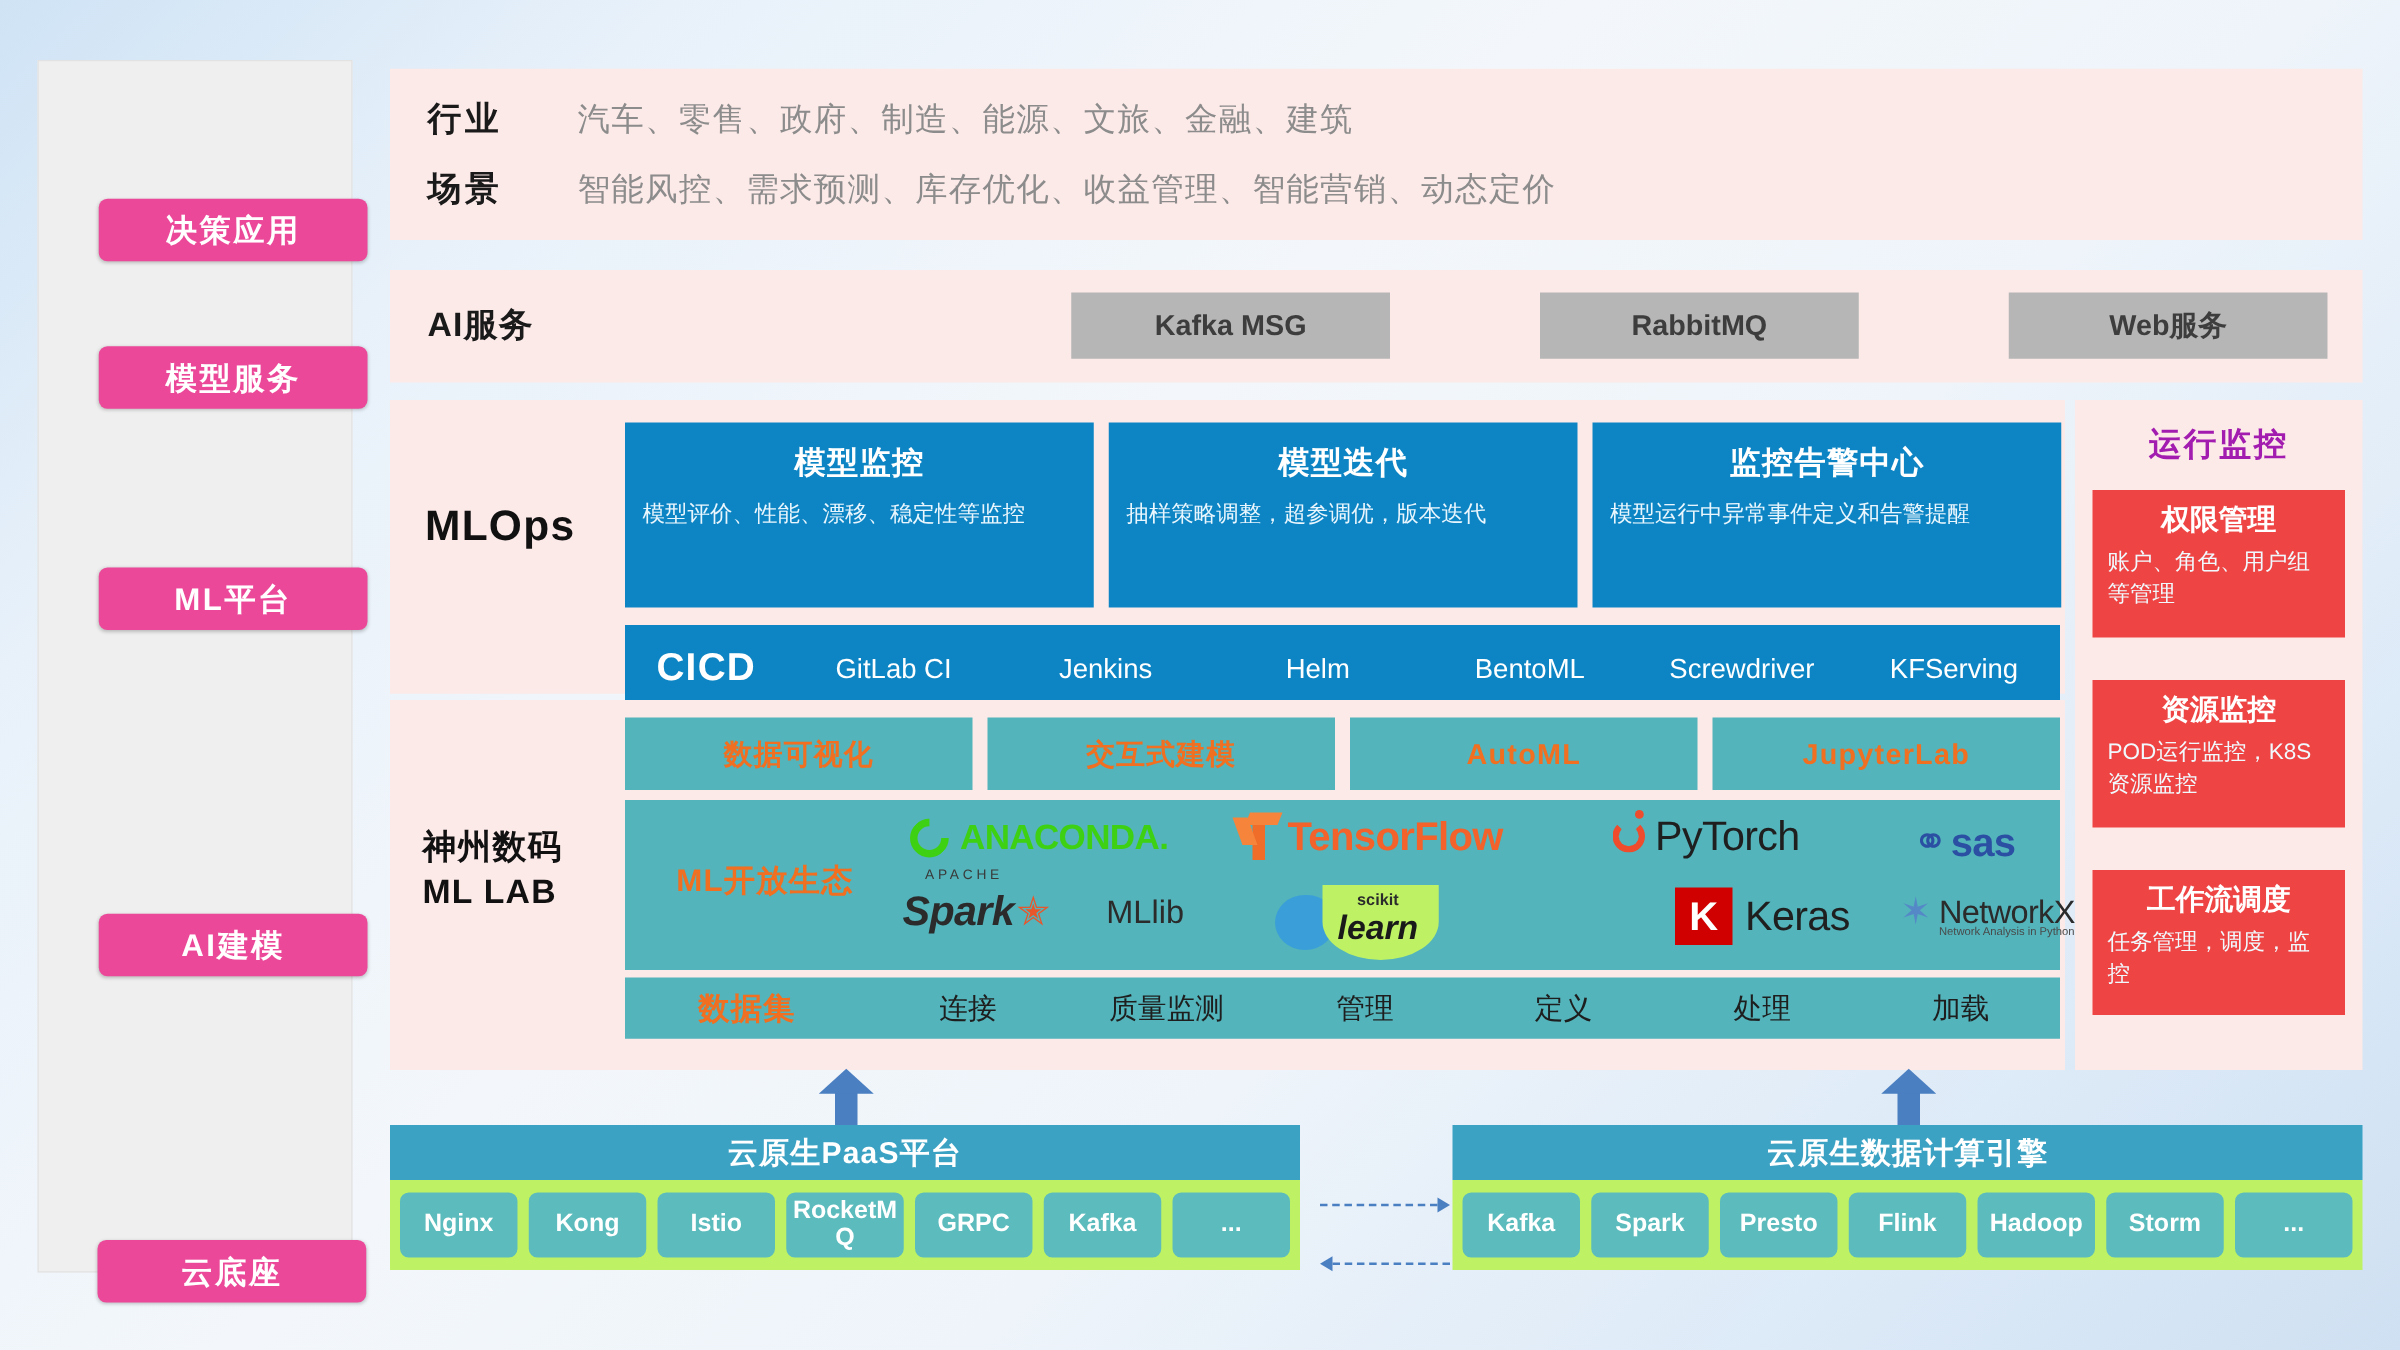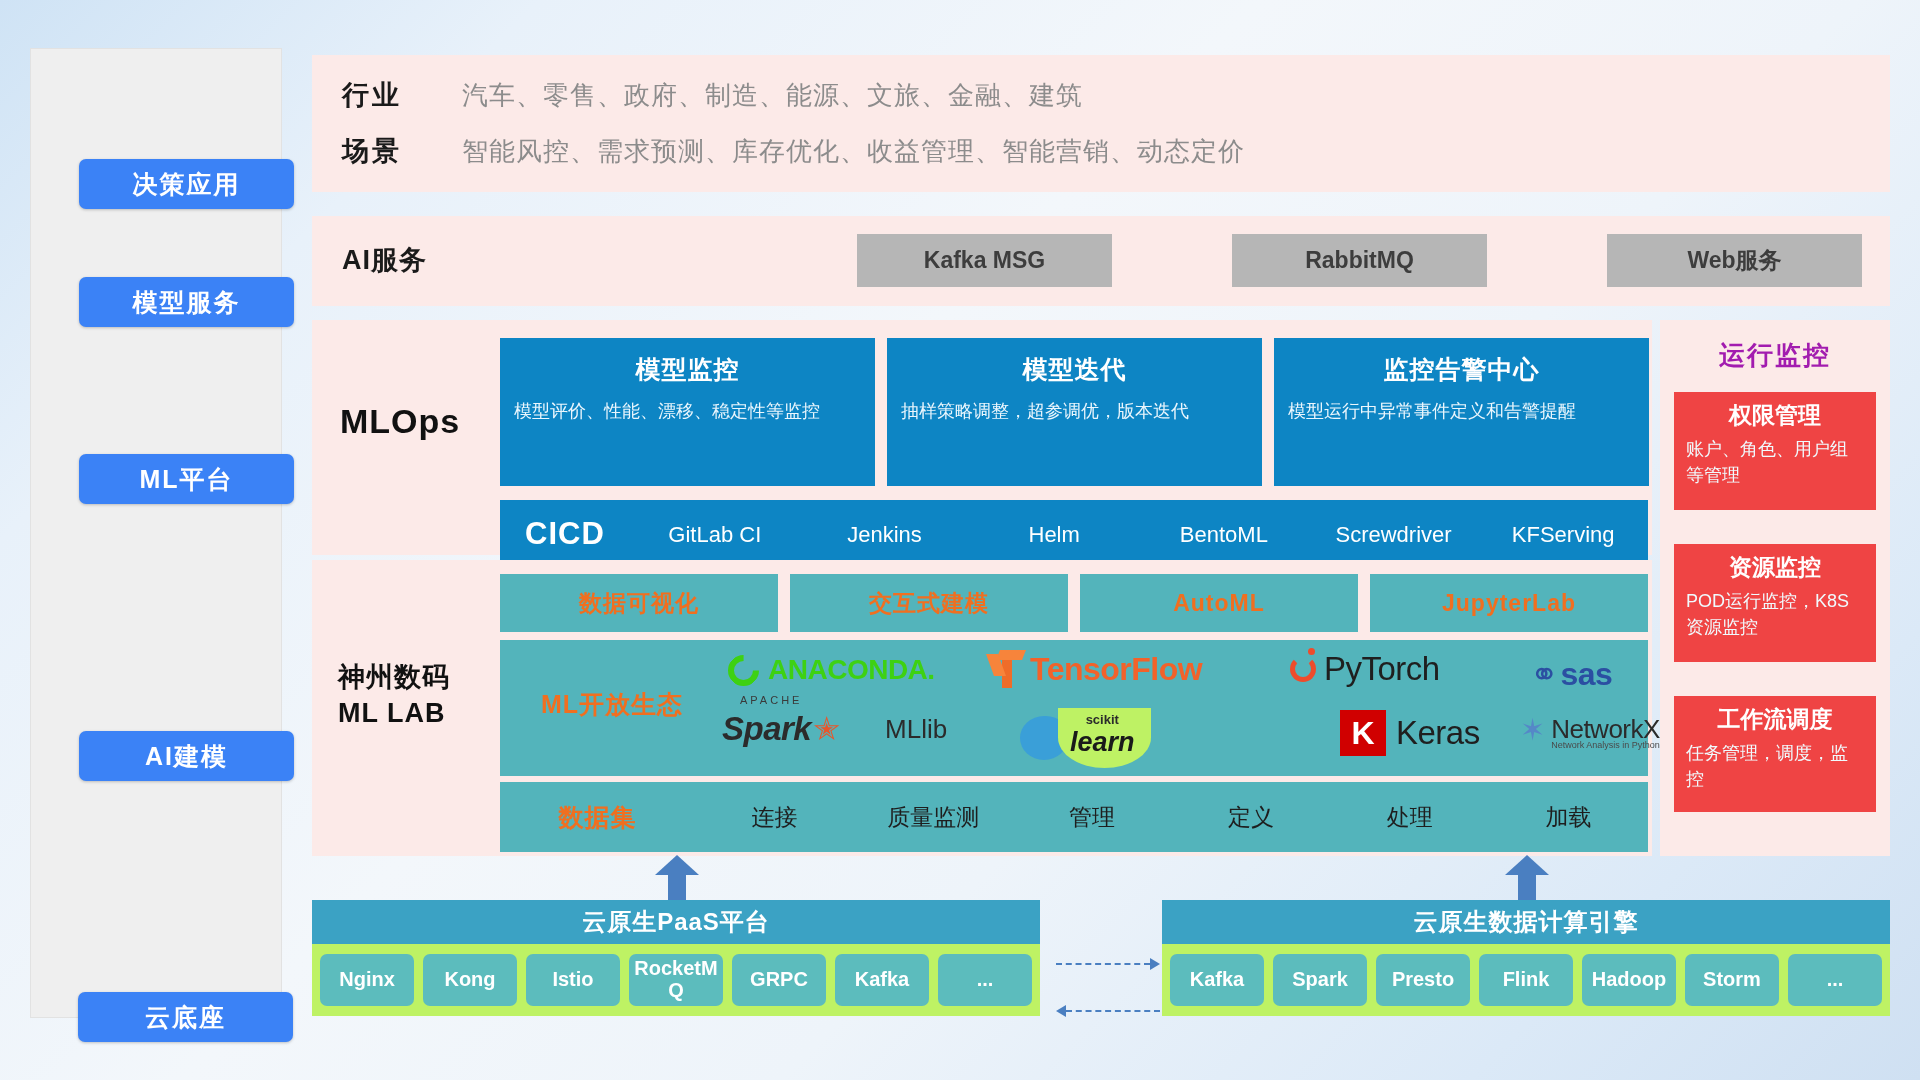--- a/index.html
+++ b/index.html
@@ -11,21 +11,21 @@
   }
   .stage{position:absolute;left:0;top:0;width:1920px;height:1080px;}
 
   
   .rail{
     position:absolute;left:30px;top:48px;width:250px;height:968px;
     background:#efefef;border:1px solid #e2e2e2;
   }
   .rail-tag{
     position:absolute;left:48px;width:215px;height:50px;
-    background:#3b82f6;border-radius:7px;
+    background:#ec4899;border-radius:7px;
     color:#fff;font-size:25px;font-weight:bold;letter-spacing:2px;
     display:flex;align-items:center;justify-content:center;
     box-shadow:0 1px 3px rgba(0,0,0,.22);
   }
   .rail-tag.t1{top:110px;}
   .rail-tag.t2{top:228px;}
   .rail-tag.t3{top:405px;}
   .rail-tag.t4{top:682px;}
   .rail-tag.t5{top:944px;}
 
@@ -98,21 +98,21 @@
   }
   .lab-eco{
     position:absolute;left:188px;top:80px;width:1148px;height:136px;
     background:#53b4bb;
   }
   .eco-lead{
     position:absolute;left:22px;top:48px;width:180px;text-align:center;
     color:#f06f20;font-size:25px;font-weight:bold;letter-spacing:1px;
   }
   .lab-data{
-    position:absolute;left:188px;top:222px;width:1148px;height:70px;
+    position:absolute;left:188px;top:222px;width:1148px;height:49px;
     background:#53b4bb;display:flex;align-items:center;
   }
   .lab-data .lead{
     width:195px;flex:none;text-align:center;color:#f06f20;
     font-size:25px;font-weight:bold;letter-spacing:1px;
   }
   .lab-data .itm{
     flex:1 1 0;text-align:center;color:#1e1e1e;font-size:23px;
   }
 

